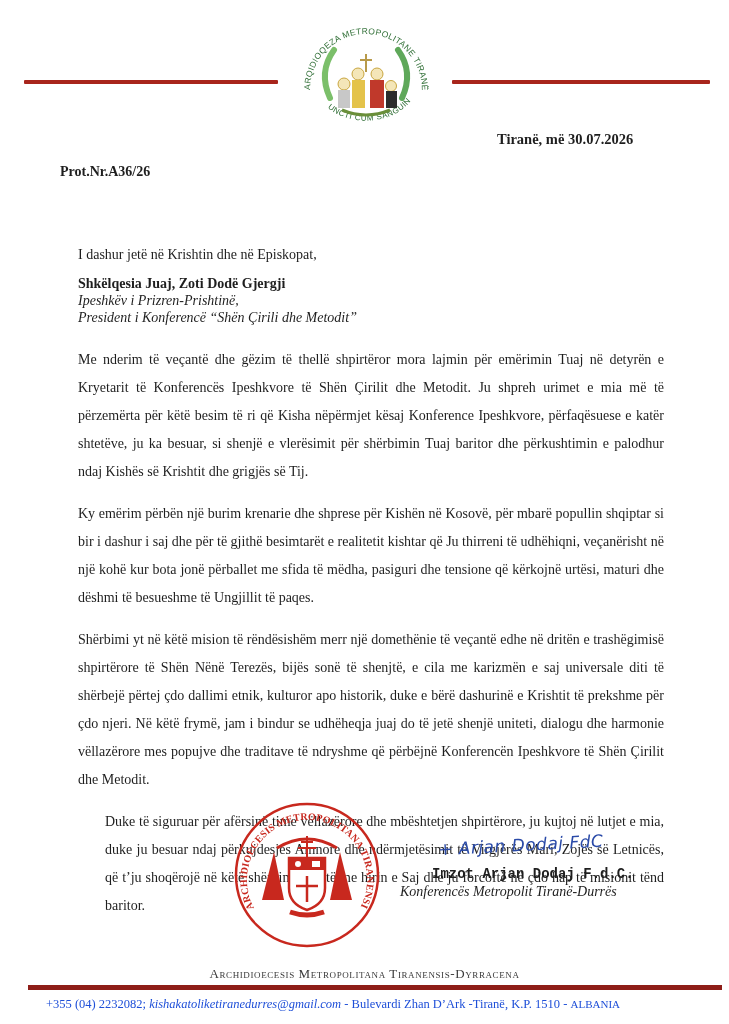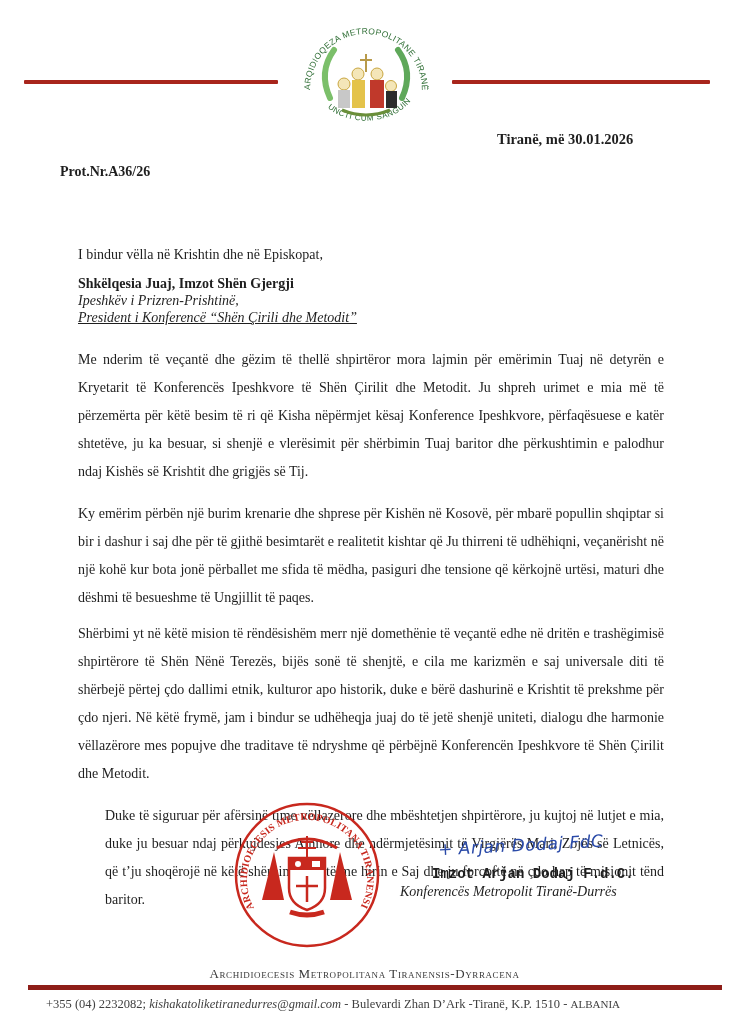--- a/index.html
+++ b/index.html
@@ -5,30 +5,30 @@
   html, body { margin:0; padding:0; background:#ffffff; }
   body { width:729px; height:1024px; position:relative; overflow:hidden; font-family:"Liberation Serif", serif; color:#1e1e1e; }
   .rule-top { position:absolute; top:80px; height:4px; background:#a8251c; border-radius:1px; }
   .logo { position:absolute; left:292px; top:10px; width:148px; height:118px; }
   .date { position:absolute; left:497px; top:131px; font-weight:bold; font-size:14.5px; }
   .prot { position:absolute; left:60px; top:164px; font-weight:bold; font-size:14px; }
   .greeting { position:absolute; left:78px; top:247px; font-size:14px; }
   .addressee { position:absolute; left:78px; top:275px; font-size:14px; line-height:17px; }
   .addressee .name { font-weight:bold; }
   .addressee .role { font-style:italic; }
-  .addressee .pres { font-style:italic; text-decoration:underline; }
+  .addressee .pres { font-style:italic; }
   .body { position:absolute; left:78px; width:586px; font-size:14px; line-height:28px; text-align:justify; }
   .body p { margin:0 0 10px 0; }
   .seal { position:absolute; left:232px; top:800px; width:150px; height:150px; }
   .signature-script { position:absolute; left:438px; top:835px; font-family:"DejaVu Sans", sans-serif; font-style:italic; color:#2a4aa8; font-size:17px; letter-spacing:0.5px; transform:rotate(-3deg); }
   .sig-name { position:absolute; left:432px; top:866px; font-weight:bold; font-size:14px;font-family:Liberation Mono, monospace; }
   .sig-title { position:absolute; left:400px; top:884px; font-style:italic; font-size:14px; }
   .footer-title { position:absolute; left:0; width:729px; top:966px; text-align:center; font-size:13px; letter-spacing:0.6px; color:#3a3a3a; font-variant:small-caps; }
   .rule-bottom { position:absolute; left:28px; width:694px; top:985px; height:5px; background:#8e1e18; }
-  .footer-contact { position:absolute; left:46px; top:997px; font-size:12.5px; color:#404040; white-space:nowrap; }
+  .footer-contact { position:absolute; left:46px; top:997px; font-size:12.5px; color:#1d4ed8; white-space:nowrap; }
   .footer-contact .email { font-style:italic; }
 </style>
 </head>
 <body>
 
 <div class="rule-top" style="left:24px; width:254px;"></div>
 <div class="rule-top" style="left:452px; width:258px;"></div>
 
 <div class="logo">
   <svg width="148" height="118" viewBox="0 0 148 118">
@@ -55,34 +55,34 @@
     <rect x="60" y="70" width="13" height="28" fill="#e4c34a"></rect>
     <circle cx="85" cy="64" r="6" fill="#f4e6b8" stroke="#c9a640"></circle>
     <rect x="78" y="70" width="14" height="28" fill="#c0392b"></rect>
     <circle cx="99" cy="76" r="5.5" fill="#f4e6b8" stroke="#c9a640"></circle>
     <rect x="94" y="81" width="11" height="17" fill="#2d2d2d"></rect>
 
     <path d="M50 100 Q74 110 98 100" stroke="#6a8f3a" stroke-width="3" fill="none"></path>
   </svg>
 </div>
 
-<div class="date">Tiranë, më 30.01.2026</div>
+<div class="date">Tiranë, më 30.07.2026</div>
 <div class="prot">Prot.Nr.A36/26</div>
 
-<div class="greeting">I bindur vëlla në Krishtin dhe në Episkopat,</div>
+<div class="greeting">I dashur jetë në Krishtin dhe në Episkopat,</div>
 
 <div class="addressee">
-  <div class="name">Shkëlqesia Juaj, Imzot Shën Gjergji</div>
+  <div class="name">Shkëlqesia Juaj, Zoti Dodë Gjergji</div>
   <div class="role">Ipeshkëv i Prizren-Prishtinë,</div>
   <div class="pres">President i Konferencë “Shën Çirili dhe Metodit”</div>
 </div>
 
 <div class="body" style="top:346px;">
   <p style="margin-bottom:14px;">Me nderim të veçantë dhe gëzim të thellë shpirtëror mora lajmin për emërimin Tuaj në detyrën e Kryetarit të Konferencës Ipeshkvore të Shën Çirilit dhe Metodit. Ju shpreh urimet e mia më të përzemërta për këtë besim të ri që Kisha nëpërmjet kësaj Konference Ipeshkvore, përfaqësuese e katër shtetëve, ju ka besuar, si shenjë e vlerësimit për shërbimin Tuaj baritor dhe përkushtimin e palodhur ndaj Kishës së Krishtit dhe grigjës së Tij.</p>
-  <p style="margin-bottom:8px;">Ky emërim përbën një burim krenarie dhe shprese për Kishën në Kosovë, për mbarë popullin shqiptar si bir i dashur i saj dhe për të gjithë besimtarët e realitetit kishtar që Ju thirreni të udhëhiqni, veçanërisht në një kohë kur bota jonë përballet me sfida të mëdha, pasiguri dhe tensione që kërkojnë urtësi, maturi dhe dëshmi të besueshme të Ungjillit të paqes.</p>
+  <p style="margin-bottom:14px;">Ky emërim përbën një burim krenarie dhe shprese për Kishën në Kosovë, për mbarë popullin shqiptar si bir i dashur i saj dhe për të gjithë besimtarët e realitetit kishtar që Ju thirreni të udhëhiqni, veçanërisht në një kohë kur bota jonë përballet me sfida të mëdha, pasiguri dhe tensione që kërkojnë urtësi, maturi dhe dëshmi të besueshme të Ungjillit të paqes.</p>
   <p style="margin-bottom:14px;">Shërbimi yt në këtë mision të rëndësishëm merr një domethënie të veçantë edhe në dritën e trashëgimisë shpirtërore të Shën Nënë Terezës, bijës sonë të shenjtë, e cila me karizmën e saj universale diti të shërbejë përtej çdo dallimi etnik, kulturor apo historik, duke e bërë dashurinë e Krishtit të prekshme për çdo njeri. Në këtë frymë, jam i bindur se udhëheqja juaj do të jetë shenjë uniteti, dialogu dhe harmonie vëllazërore mes popujve dhe traditave të ndryshme që përbëjnë Konferencën Ipeshkvore të Shën Çirilit dhe Metodit.</p>
   <p style="margin-bottom:14px;margin-left:27px;">Duke të siguruar për afërsinë time vëllazërore dhe mbështetjen shpirtërore, ju kujtoj në lutjet e mia, duke ju besuar ndaj përkujdesjes Amnore dhe ndërmjetësimit të Virgjërës Mari, Zojës së Letnicës, që t’ju shoqërojë në këtë shërbim të lartë me hirin e Saj dhe ju forcoftë në çdo hap të misionit tënd baritor.</p>
 </div>
 
 <div class="seal">
   <svg width="150" height="150" viewBox="0 0 150 150">
     <defs>
       <path id="sealArc" d="M 22 108 A 60 60 0 1 1 128 108"></path>
     </defs>
     <circle cx="75" cy="75" r="71" fill="none" stroke="#c8281e" stroke-width="2.5"></circle>

